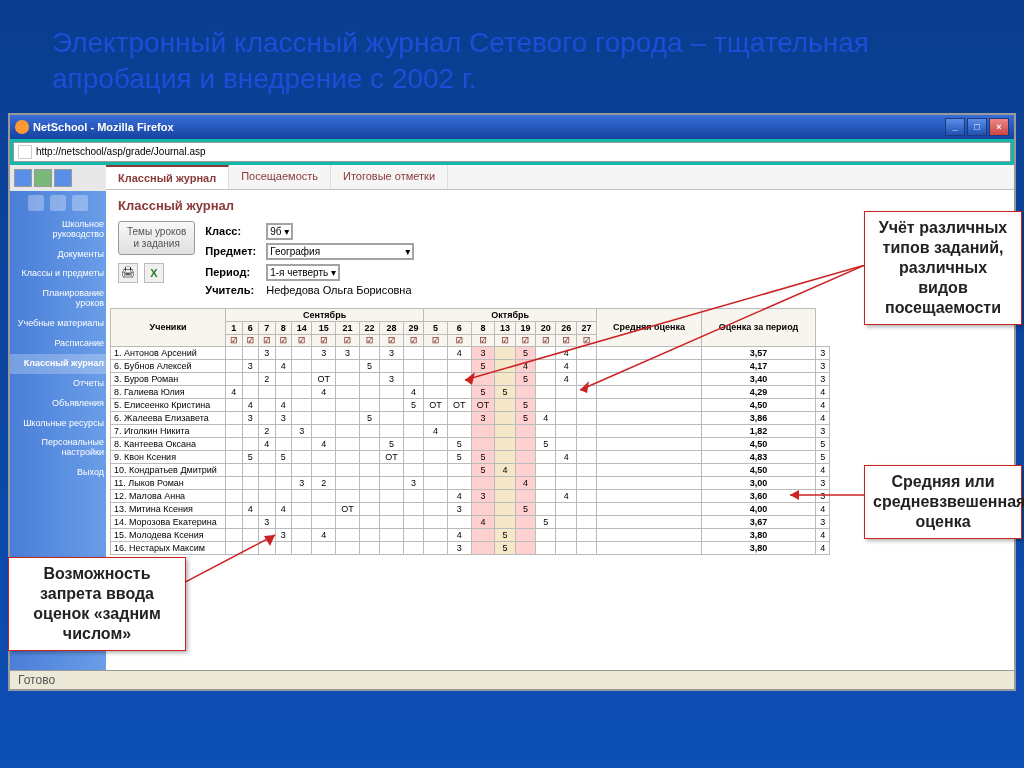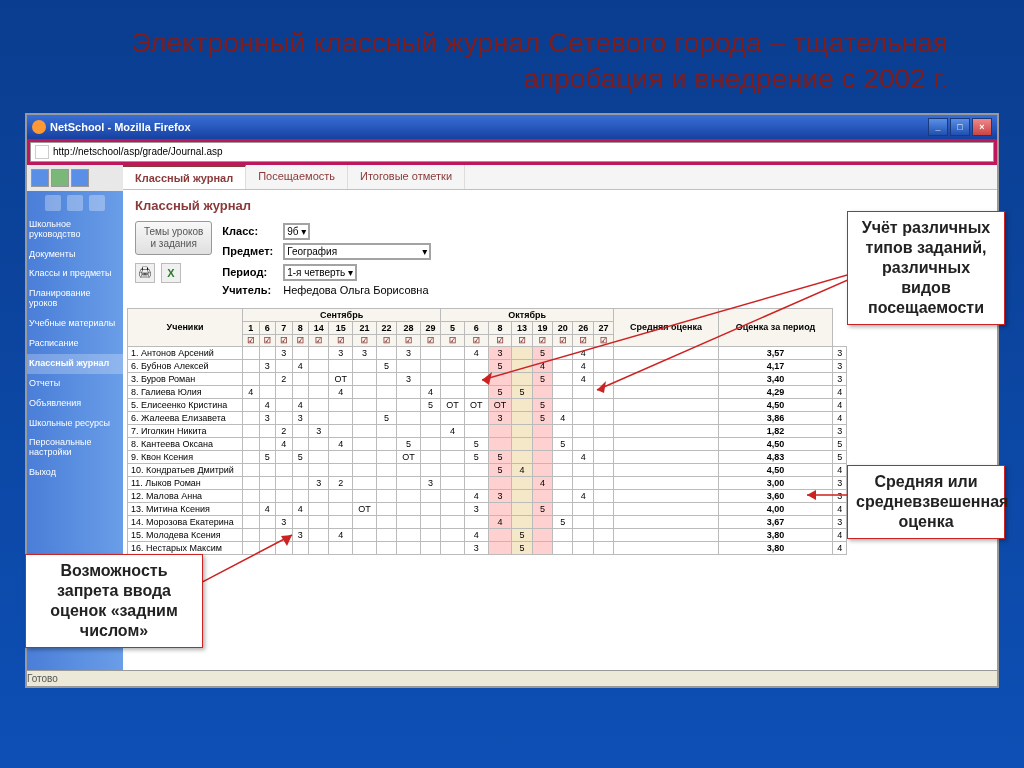--- a/index.html
+++ b/index.html
@@ -1,27 +1,27 @@
 <!DOCTYPE html>
 <html><head>
 <meta charset="utf-8">
 <style>
 body{margin:0;font-family:Arial,sans-serif;background:linear-gradient(to bottom,#0a3d8f,#0d4fb5);width:1024px;height:768px;overflow:hidden}
-.slide-title{color:#7f1d1d;font-size:28px;text-align:right;padding:25px 76px 15px;font-weight:normal;line-height:1.3}
-.window{margin:0 25px;border:2px solid #999;background:#be185d;font-size:11px;position:relative}
+.slide-title{color:#1d4ed8;font-size:28px;text-align:left;padding:25px 52px 15px;font-weight:normal;line-height:1.3}
+.window{margin:0 8px;border:2px solid #999;background:#14b8a6;font-size:11px;position:relative}
 .titlebar{background:linear-gradient(to bottom,#3a6fd8,#1541a0);color:#fff;padding:3px 5px;display:flex;align-items:center}
 .titlebar-icon{width:14px;height:14px;background:#ff9933;border-radius:7px;margin-right:4px}
 .titlebar-text{flex:1;font-weight:bold;font-size:11px}
 .win-btns{display:flex;gap:2px}
 .win-btn{width:18px;height:16px;background:linear-gradient(to bottom,#5a8fe8,#2050b0);border:1px solid #1a3a7a;color:#fff;display:flex;align-items:center;justify-content:center;font-size:9px;font-weight:bold}
 .win-btn.close{background:linear-gradient(to bottom,#e88,#c44)}
 .urlbar{background:#fff;border:1px solid #999;margin:3px;padding:2px 4px;display:flex;align-items:center;font-size:10px}
 .urlbar-icon{width:12px;height:12px;border:1px solid #ccc;margin-right:4px}
 .content{display:flex;background:#fff;height:505px}
-.sidebar{width:96px;background:linear-gradient(to right,#4a7ed8,#6a9ee8);color:#fff;font-size:9px;text-align:left}
+.sidebar{width:96px;background:linear-gradient(to right,#4a7ed8,#6a9ee8);color:#fff;font-size:9px;text-align:right}
 .logo-row{background:#e8e8e8;padding:4px;display:flex;gap:2px}
 .logo-sq{width:16px;height:16px;background:#5a8fe8;border:1px solid #999}
 .logo-sq.g{background:#7ab87a}
 .sb-icons{display:flex;padding:4px;gap:6px;justify-content:center}
 .sb-ico{width:16px;height:16px;background:rgba(255,255,255,0.3);border-radius:2px}
 .sb-item{padding:5px 2px;cursor:pointer;line-height:1.1}
 .sb-item.active{background:rgba(255,255,255,0.25);font-weight:bold}
 .main{flex:1;background:#fff;overflow:hidden}
 .tabs{display:flex;border-bottom:1px solid #c0c0c0;background:#f5f5f5}
 .tab{padding:5px 12px;font-size:11px;color:#8b3a3a;border-right:1px solid #ddd;cursor:pointer}
@@ -42,21 +42,21 @@
 .grid th.students{width:110px;background:#f8f5ee}
 .grid td.name{text-align:left;padding-left:3px;white-space:nowrap}
 .grid td.avg{font-weight:bold}
 .grid .chk{color:#8b3a3a;font-size:8px}
 .grid td.hl{background:#ffd0d0}
 .grid td.hl2{background:#f5e8c8}
 .callout{position:absolute;background:#fff;border:1.5px solid #c22;padding:6px 8px;font-size:16px;color:#222;text-align:center;font-weight:bold;line-height:1.25;z-index:10;box-shadow:2px 2px 4px rgba(0,0,0,0.3)}
 .arrow{position:absolute;z-index:9;pointer-events:none}
 .arrow line{stroke:#c22;stroke-width:1.5}
 .arrow polygon{fill:#c22}
-.status{border-top:1px solid #999;padding:2px 0;font-size:10px;color:#555;background:#ece9d8}
+.status{border-top:1px solid #999;padding:2px 8px;font-size:12px;color:#555;background:#ece9d8}
 </style>
 </head>
 <body>
 
 <div class="slide-title">Электронный классный журнал Сетевого города – тщательная апробация и внедрение с 2002 г.</div>
 
 <div class="window">
   <div class="titlebar">
     <div class="titlebar-icon"></div>
     <div class="titlebar-text">NetSchool - Mozilla Firefox</div>

